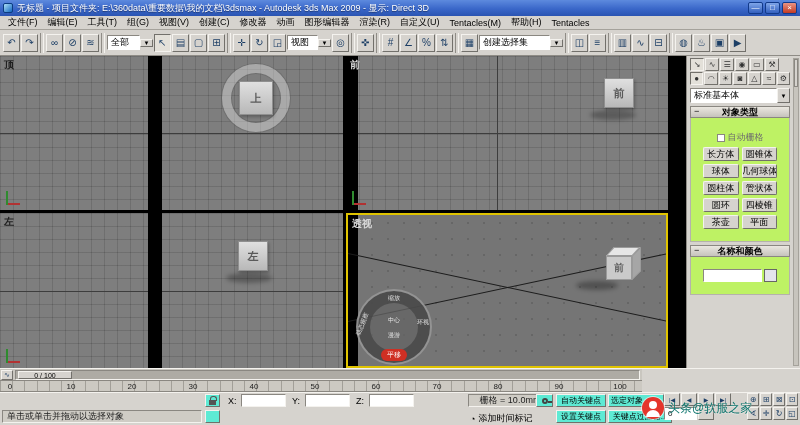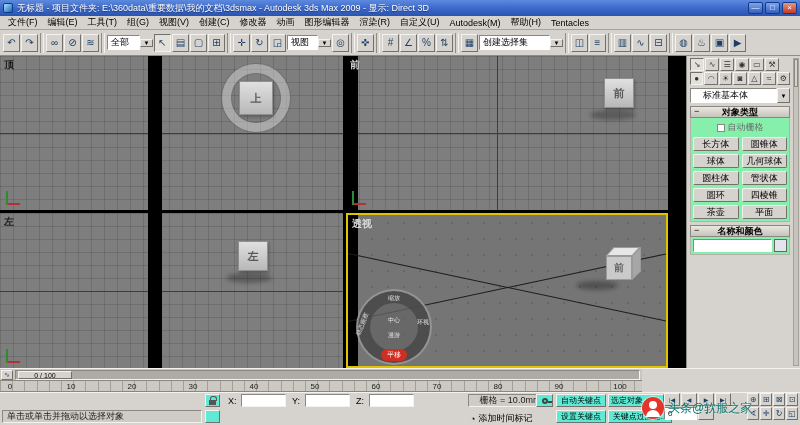--- a/index.html
+++ b/index.html
@@ -71,25 +71,25 @@
 #wl-active{position:absolute;left:50%;bottom:2px;transform:translateX(-50%);background:#cf2f23;color:#fff;font-size:7px;padding:1px 6px;border-radius:6px;white-space:nowrap;z-index:7}
 
 
 .cmd{position:absolute;left:686px;top:56px;width:114px;height:312px;background:#d6d3ce;border-left:1px solid #908d87;padding:2px 10px 0 3px}
 .cmd-scroll{position:absolute;right:1px;top:2px;bottom:2px;width:6px;background:#c7c4bd;border:1px solid #a5a29b}
 .cmd-scroll .thumb{position:absolute;left:0;top:0;width:4px;height:28px;background:#d6d3ce;border:1px solid #8a8781}
 .cmd-row{display:flex;gap:1px;margin-bottom:1px}
 .cmd-tab{width:14px;height:13px;display:flex;align-items:center;justify-content:center;font-size:8px;color:#333;background:#d6d3ce;border:1px solid;border-color:#f4f2ee #72706b #72706b #f4f2ee}
 .cmd-tab.active{border-color:#72706b #f4f2ee #f4f2ee #72706b;background:#e3e0d9}
 .cmd-drop{display:flex;height:15px;margin:3px 0 1px;align-items:stretch}
-.cmd-drop .val{flex:1;display:flex;align-items:center;padding:0 12px;background:#fff;border:1px solid;border-color:#8a8781 #fff #fff #8a8781;font-size:9px;white-space:nowrap;overflow:hidden}
+.cmd-drop .val{flex:1;display:flex;align-items:center;padding:0 3px;background:#fff;border:1px solid;border-color:#8a8781 #fff #fff #8a8781;font-size:9px;white-space:nowrap;overflow:hidden}
 .cmd-drop .arr{width:13px;display:flex;align-items:center;justify-content:center;font-size:6px;background:#d6d3ce;border:1px solid;border-color:#f4f2ee #72706b #72706b #f4f2ee}
 .rollout{height:12px;margin-top:3px;background:linear-gradient(#eae7e0,#c6c3bc);border:1px solid #8a8781;display:flex;align-items:center;justify-content:center;font-size:9px;font-weight:bold;position:relative}
 .rollout .minus{position:absolute;left:3px;top:-1px;font-weight:normal}
-.roll-body{border:1px solid #b5b2ab;border-top:none;padding:2px;background:#86efac}
+.roll-body{border:1px solid #b5b2ab;border-top:none;padding:12px;background:#bef264}
 .autogrid{display:flex;align-items:center;gap:3px;color:#6e6e6e;margin:1px 0 3px;justify-content:center}
 .chk{width:8px;height:8px;background:#fff;border:1px solid #8a8781}
 .objgrid{display:grid;grid-template-columns:1fr 1fr;gap:3px}
 .obj-btn{height:14px;display:flex;align-items:center;justify-content:center;font-size:9px;background:#d6d3ce;border:1px solid;border-color:#f4f2ee #72706b #72706b #f4f2ee;border-radius:2px;white-space:nowrap;overflow:hidden}
 .namerow{display:flex;gap:2px;align-items:center}
 .namerow .inp{flex:1;height:13px;background:#fff;border:1px solid;border-color:#8a8781 #fff #fff #8a8781}
 .namerow .swatch{width:13px;height:13px;background:#e4e4ec;border:1px solid #666}
 
 
 .trackrow{position:absolute;left:0;top:368px;width:642px;height:12px;background:#c9c6bf;border-top:1px solid #f4f2ee}
@@ -162,21 +162,21 @@
       <div class="menu-item">编辑(E)</div>
       <div class="menu-item">工具(T)</div>
       <div class="menu-item">组(G)</div>
       <div class="menu-item">视图(V)</div>
       <div class="menu-item">创建(C)</div>
       <div class="menu-item">修改器</div>
       <div class="menu-item">动画</div>
       <div class="menu-item">图形编辑器</div>
       <div class="menu-item">渲染(R)</div>
       <div class="menu-item">自定义(U)</div>
-      <div class="menu-item">Autodesk(M)</div>
+      <div class="menu-item">Tentacles(M)</div>
       <div class="menu-item">帮助(H)</div>
       <div class="menu-item">Tentacles</div>
     </div>
 
   <div class="toolbar" id="toolbar">
       <div class="tb-btn">↶</div>
       <div class="tb-btn">↷</div>
       <div class="tb-sep"></div>
       <div class="tb-btn">∞</div>
       <div class="tb-btn">⊘</div>

